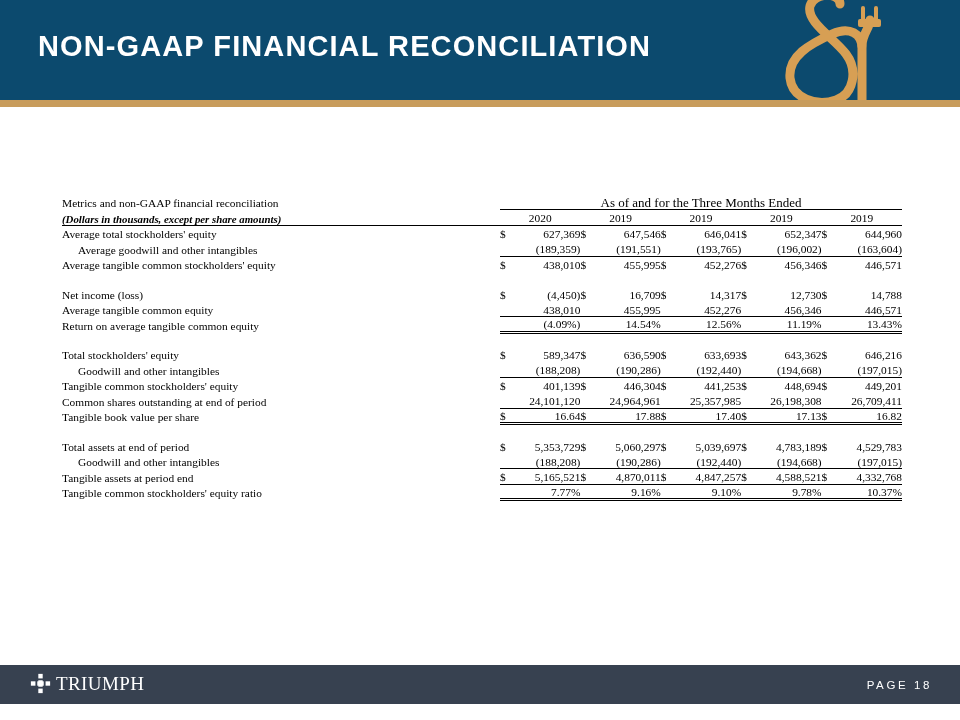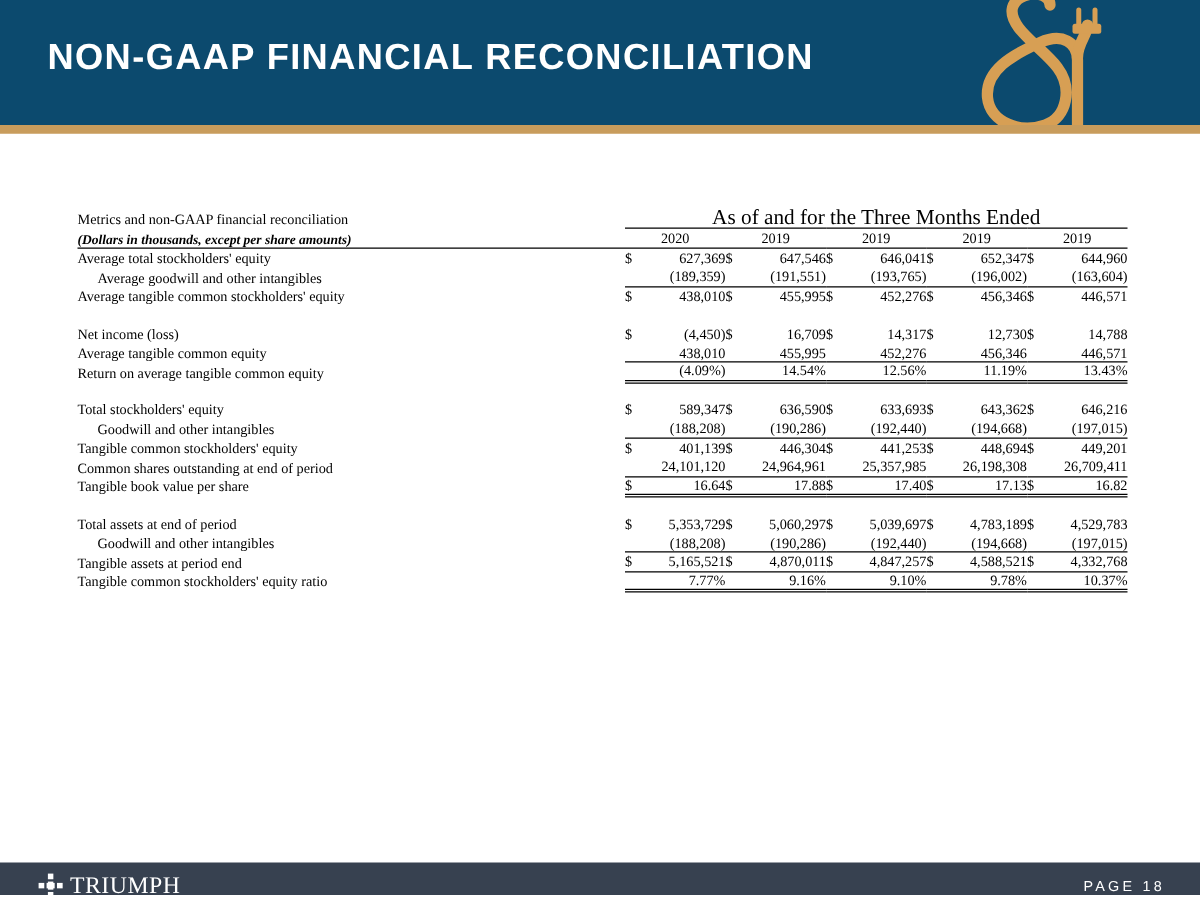--- a/index.html
+++ b/index.html
@@ -47,23 +47,23 @@
     position: absolute;
     right: 58px;
     top: -12px;
     width: 140px;
     height: 124px;
   }
 
   
   .footer-band {
     position: absolute;
-    left: 0; bottom: 4px;
+    left: 0; bottom: 16px;
     width: 960px;
-    height: 26px;
+    height: 39px;
     background: #374150;
   }
   .footer-logo {
     position: absolute;
     left: 30px;
     top: 8px;
     display: flex;
     align-items: center;
     gap: 5px;
   }
@@ -82,21 +82,21 @@
     font-family: "Liberation Sans", "DejaVu Sans", sans-serif;
     font-size: 11.5px;
     color: #ffffff;
     letter-spacing: 2.6px;
   }
 
   
   .sheet {
     position: absolute;
     left: 62px;
-    top: 165px;
+    top: 194px;
     width: 840px;
   }
   table.fin {
     border-collapse: collapse;
     width: 840px;
     font-size: 11.4px;
     line-height: 1.0;
   }
   table.fin td {
     padding: 0;
@@ -127,21 +127,21 @@
   tr.spacer { height: 14px; }
 
   
   .ul-top  { border-top: 1px solid #000; }
   .dbl-bot { border-bottom: 3px double #000; }
 
   
   .span-head {
     text-align: center;
     border-bottom: 1px solid #000;
-    font-size: 17px;
+    font-size: 13px;
     padding-bottom: 1px;
   }
   .date-cell { text-align: center; padding: 0 3px; }
   .date-cell.ruled { border-bottom: 1px solid #000; margin-top: 24px; }
   .label-ruled { border-bottom: 1px solid #000; margin-left: 15px; }
 </style>
 </head>
 <body>
 
 <div class="header-band">

